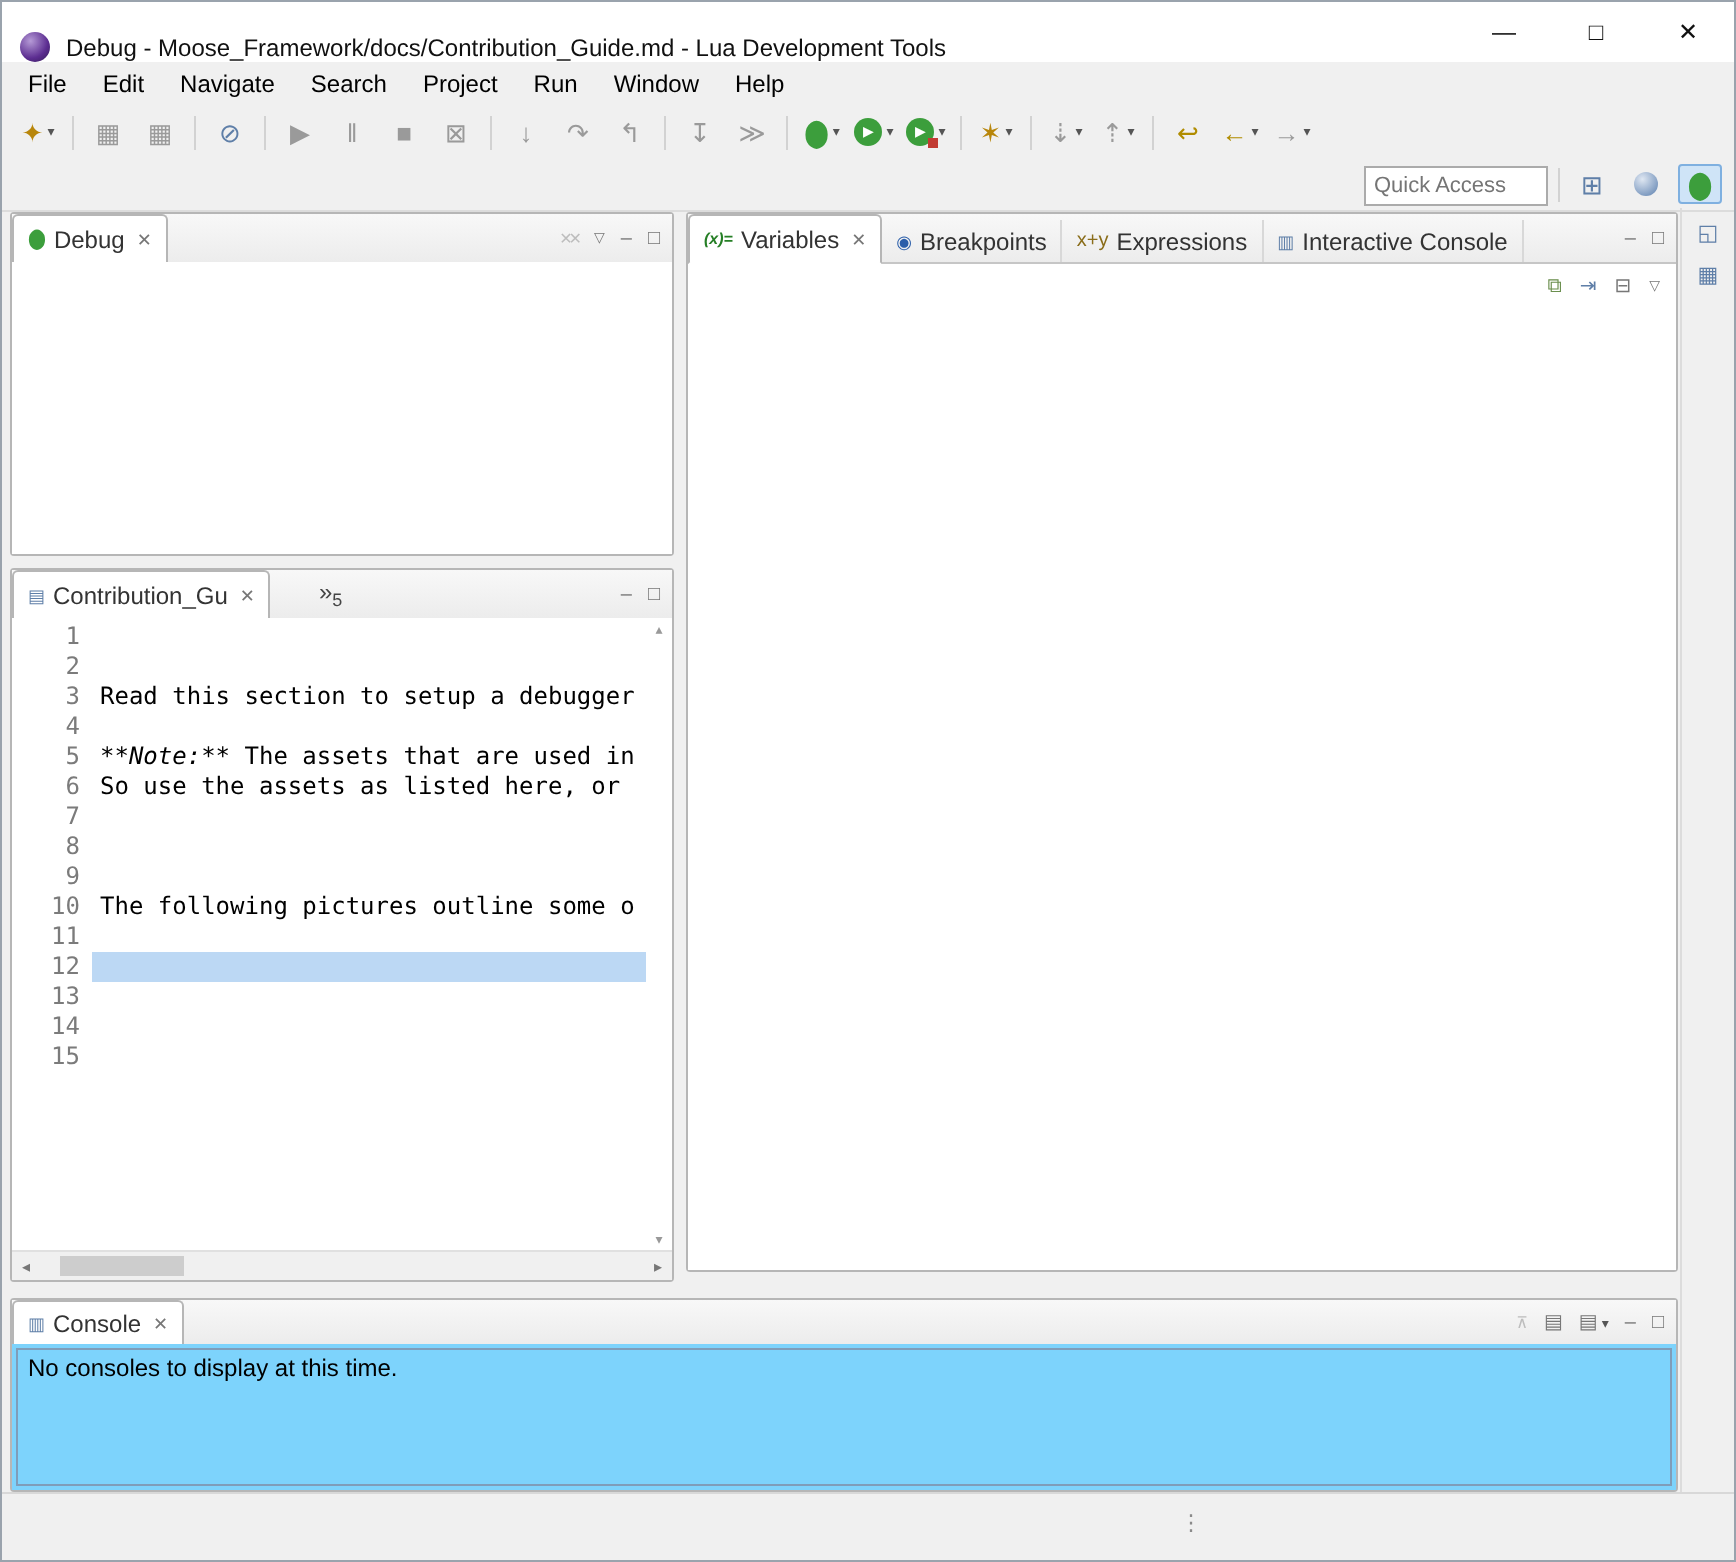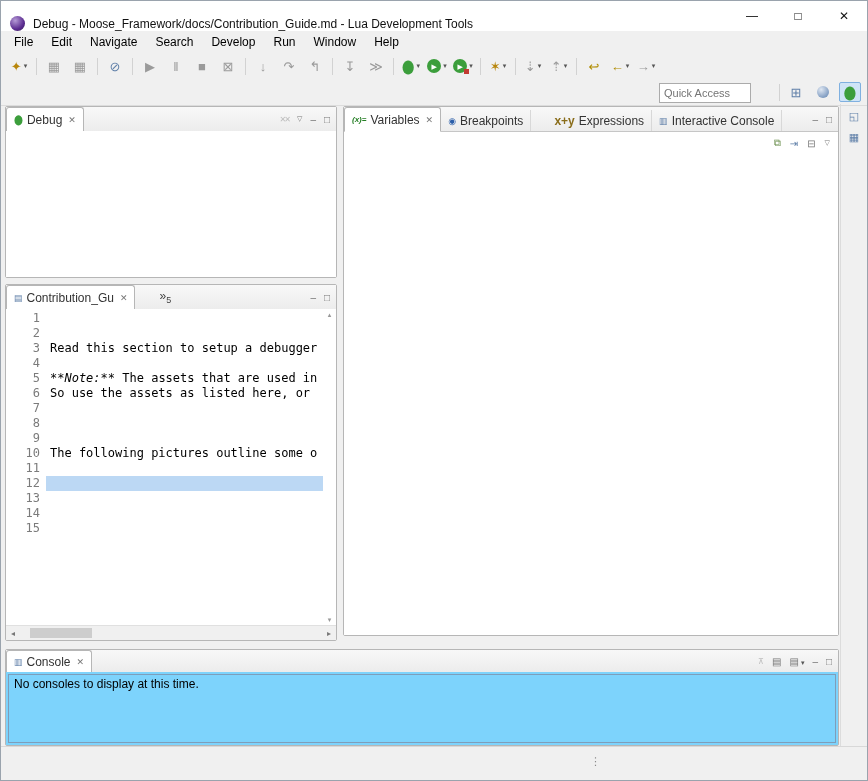--- a/index.html
+++ b/index.html
@@ -27,40 +27,40 @@
   .tbtn .g{font-size:13px;line-height:13px;}
   .dd{font-size:7px;color:#555;margin-left:2px;}
   .c-gray{color:#9a9a9a;} .c-gold{color:#b8860b;} .c-blue{color:#5f7fa8;} .c-yellow{color:#b08c00;}
   .run-circle{width:14px;height:14px;border-radius:50%;background:#3c9e3c;display:flex;
               align-items:center;justify-content:center;}
   .run-circle .g{color:#fff;font-size:7px;line-height:7px;}
   .ext{position:relative;}
   .ext::after{content:"";position:absolute;right:-2px;bottom:-1px;width:5px;height:5px;background:#c23b33;}
   .bugg{font-size:11px;color:#3c9e3c;transform:scaleY(1.25);display:inline-block;}
 
-  .qa-wrap{position:absolute;right:116px;top:4px;}
+  .qa-wrap{position:absolute;right:93px;top:4px;}
   .qa{width:82px;height:16px;border:1px solid #ababab;font-size:11px;padding:1px 4px;
       font-family:"Liberation Sans",sans-serif;color:#444;background:#fff;}
   .persp-bar{position:absolute;right:6px;top:2px;display:flex;align-items:center;gap:5px;height:22px;}
   .persp-sep{width:1px;height:17px;background:#d2d2d2;}
   .persp-btn{width:22px;height:20px;display:flex;align-items:center;justify-content:center;}
   .persp-btn.active{background:#cfe4f7;border:1px solid #7fb0e0;border-radius:2px;box-sizing:border-box;}
   .ball{width:12px;height:12px;border-radius:50%;background:radial-gradient(circle at 35% 30%,#dfe7f2,#5b7fae);}
 
   
   .view{position:absolute;background:#fff;border:1px solid #b6b6b6;border-radius:2px;box-sizing:border-box;}
   .tabbar{height:24px;display:flex;align-items:flex-end;background:linear-gradient(#f8f8f8,#ececec);
           border-bottom:1px solid #c6c6c6;position:relative;}
   .tab{height:21px;display:flex;align-items:center;padding:0 7px;font-size:12px;color:#333;
        border-right:1px solid #d8d8d8;}
   .tab.sel{background:#fff;border:1px solid #b6b6b6;border-bottom:1px solid #fff;
            border-radius:3px 3px 0 0;margin-bottom:-1px;height:23px;}
   .ticon{margin-right:4px;font-size:9px;}
   .ticon.vars{font-size:8px;font-style:italic;font-weight:bold;color:#267f26;}
-  .ticon.expr{font-size:12px;font-weight:bold;color:#8a6d1a;margin-left:16px;}
+  .ticon.expr{font-size:10px;font-weight:normal;color:#8a6d1a;}
   .tclose{margin-left:6px;font-size:9px;color:#777;}
   .tab-tools{margin-left:auto;display:flex;align-items:center;gap:8px;padding-right:6px;align-self:center;}
   .tool-g{font-size:10px;color:#777;}
   .tool-g.dim{color:#bdbdbd;letter-spacing:-2px;font-size:8px;}
   .overflow-chip{display:flex;align-items:flex-start;margin-left:20px;padding:0 4px;align-self:center;}
   .overflow-chip .chev{font-size:12px;color:#444;}
   .overflow-chip .cnt{font-size:9px;color:#444;margin-top:6px;}
 
   
   .ed-body{position:absolute;top:24px;left:0;right:0;bottom:14px;background:#fff;display:flex;overflow:hidden;}
@@ -109,21 +109,21 @@
       <span class="win-btn">□</span>
       <span class="win-btn">✕</span>
     </div>
   </div>
 
   <div class="menubar">
     <span class="menu-item">File</span>
     <span class="menu-item">Edit</span>
     <span class="menu-item">Navigate</span>
     <span class="menu-item">Search</span>
-    <span class="menu-item">Develop</span>
+    <span class="menu-item">Project</span>
     <span class="menu-item">Run</span>
     <span class="menu-item">Window</span>
     <span class="menu-item">Help</span>
   </div>
 
   <div class="toolrow1">
     <span class="tbtn">
         <span class="g c-gold">✦</span>
         <span class="dd">▾</span>
       </span>

